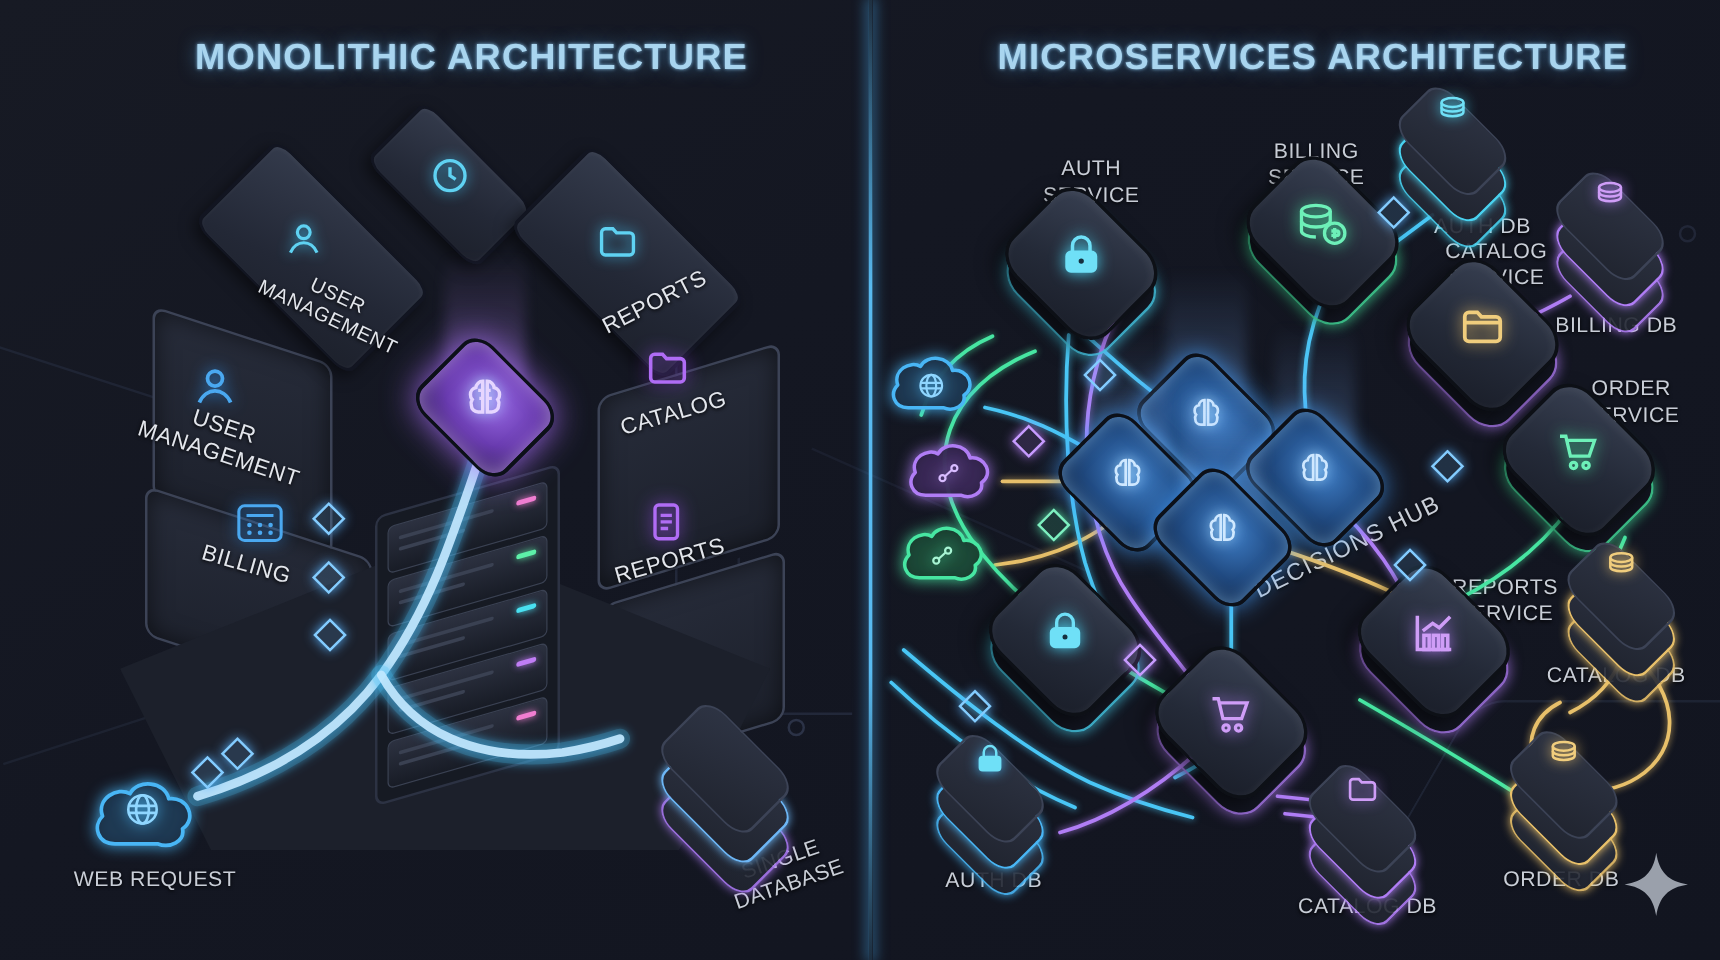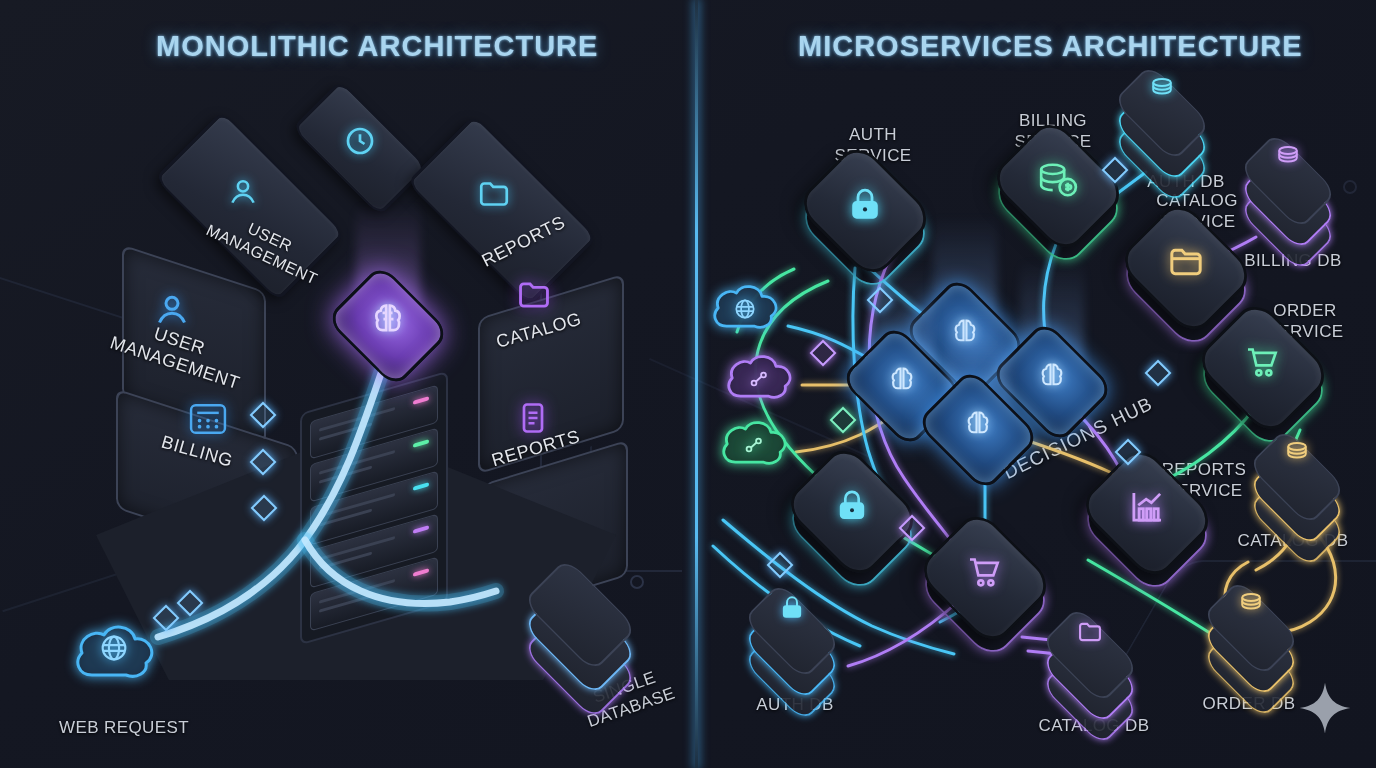--- a/index.html
+++ b/index.html
@@ -284,21 +284,21 @@
       <path d="M26 58 C 12 58 8 44 16 36 C 11 22 28 12 38 18 C 44 6 66 8 69 22 C 84 20 92 38 80 46 C 82 56 70 62 60 58 Z"></path>
     </svg>
     <div class="inner">
       <svg width="34" height="34" viewBox="0 0 24 24" fill="none" stroke="#8fd6ff" stroke-width="1.5">
           <circle cx="12" cy="12" r="8"></circle>
           <ellipse cx="12" cy="12" rx="3.6" ry="8"></ellipse>
           <path d="M4.5 10h15M4.5 14h15"></path>
         </svg>
     </div>
   </div>
-  <div class="lbl" style="left:124px;top:728px;white-space:nowrap;">WEB REQUEST</div>
+  <div class="lbl" style="left:124px;top:704px;white-space:nowrap;">WEB REQUEST</div>
 
   <div class="db z5" style="left:580px;top:625px;color:#6db6f5;width:110px;">
     <div class="dl l1" style="width:96px;height:96px;"></div>
     <div class="dl l2" style="width:96px;height:96px;top:24px;"></div>
     <div class="dl l3" style="width:96px;height:96px;top:48px;border-color:#a878f0;box-shadow:0 0 10px #a878f0;"></div>
   </div>
   <div class="lbl" style="left:628px;top:698px;width:110px;transform:translate(-50%,-50%) rotate(-19deg);">SINGLE DATABASE</div>
 
   <div class="divider"></div>
 

